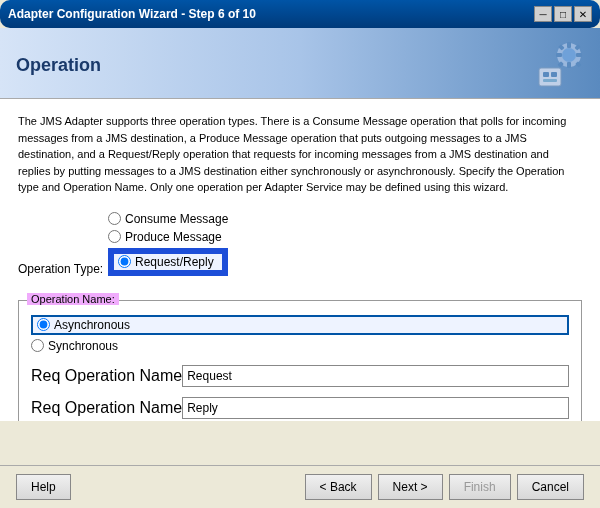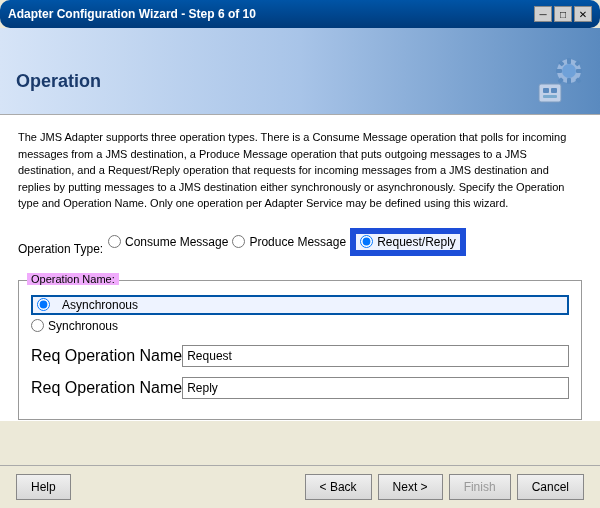--- a/index.html
+++ b/index.html
@@ -40,21 +40,21 @@
       cursor: pointer;
       display: flex;
       align-items: center;
       justify-content: center;
       color: #000;
     }
 
     
     .wizard-header {
       background: linear-gradient(to right, #d6e4f7, #a8c4e8, #5a8abf);
-      padding: 28px 16px 8px 16px;
+      padding: 12px 16px 8px 16px;
       display: flex;
       align-items: center;
       justify-content: space-between;
       border-bottom: 1px solid #aaa;
       min-height: 60px;
     }
     .wizard-header-title {
       font-size: 18px;
       color: #1a3a6b;
       font-weight: bold;
@@ -79,21 +79,21 @@
       margin-bottom: 24px;
     }
     .section-label {
       font-size: 12px;
       color: #000;
       min-width: 90px;
       padding-top: 2px;
     }
     .radio-group {
       display: flex;
-      flex-direction: row;
+      flex-direction: column;
       gap: 4px;
     }
     .radio-option {
       display: flex;
       align-items: center;
       gap: 4px;
       font-size: 12px;
     }
     .radio-option.selected-radio {
       border: 6px solid #1d4ed8;
@@ -129,21 +129,21 @@
       flex-direction: column;
       gap: 4px;
       margin-top: 4px;
     }
     .inner-radio-selected {
       border: 2px solid #0054a6;
       padding: 1px 4px;
       background: #eef3ff;
       display: inline-flex;
       align-items: center;
-      gap: 12px;
+      gap: 4px;
     }
 
     
     .form-row {
       display: flex;
       align-items: center;
       margin-bottom: 10px;
     }
     .form-label {
       min-width: 130px;

